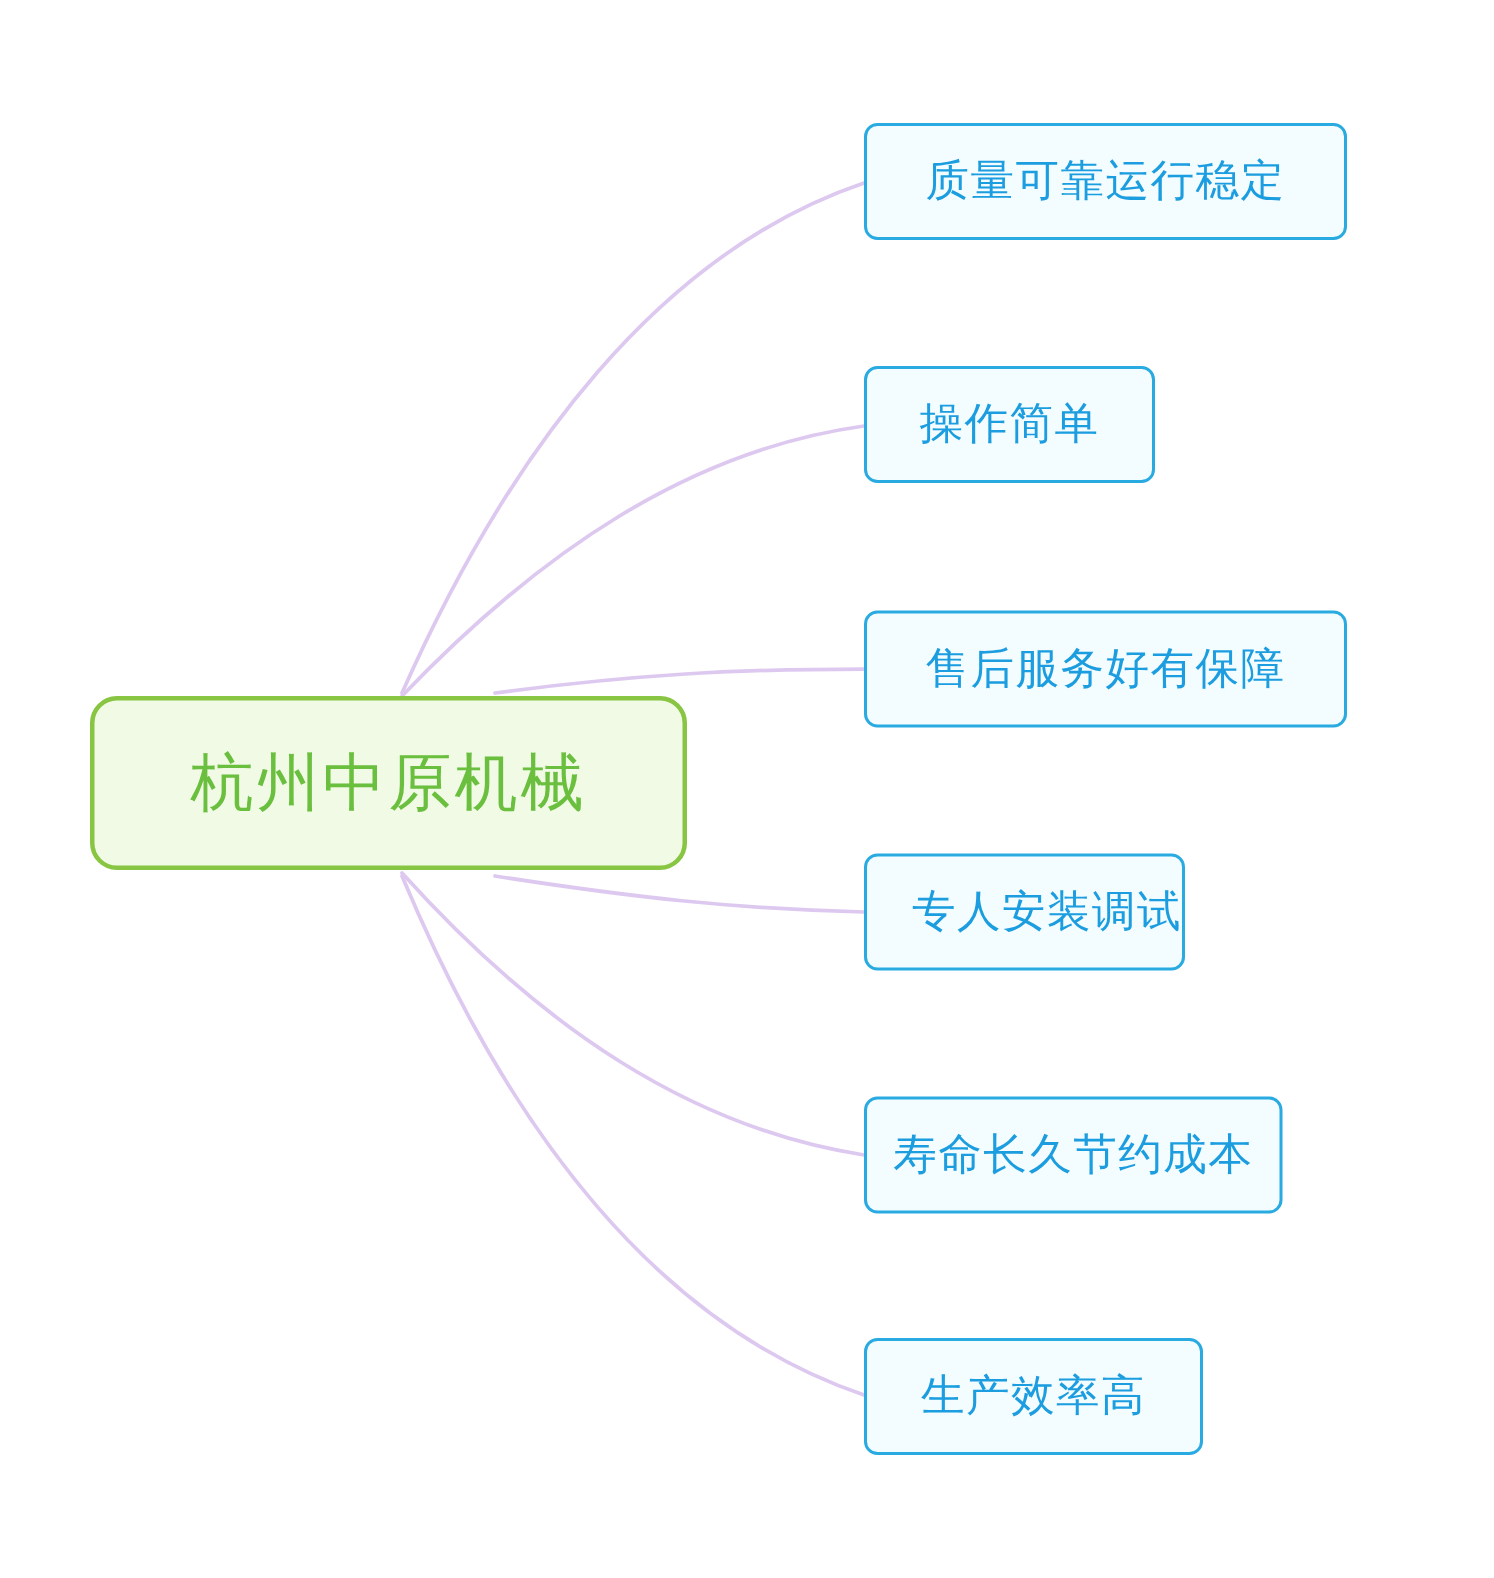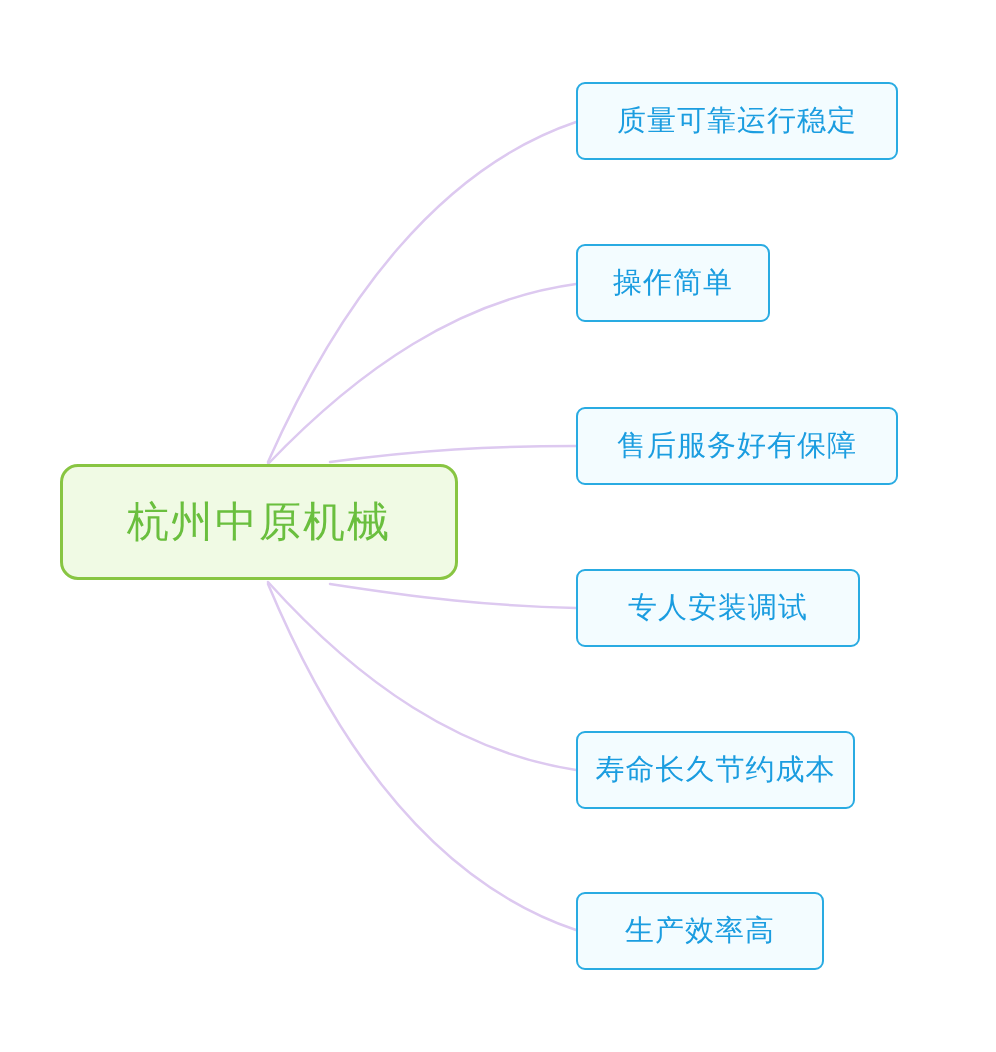--- a/index.html
+++ b/index.html
@@ -62,23 +62,23 @@
     border: 2px solid var(--branch-border);
     background: var(--branch-bg);
     border-radius: 9px;
     color: var(--branch-text);
     font-size: 29px;
     letter-spacing: 1px;
   }
   .b1 { left: 576px; top: 82px;  width: 322px; }
   .b2 { left: 576px; top: 244px; width: 194px; }
   .b3 { left: 576px; top: 407px; width: 322px; }
-  .b4 { left: 576px; top: 569px; width: 284px; }
+  .b4 { left: 576px; top: 569px; width: 214px; justify-content: flex-end; }
   .b5 { left: 576px; top: 731px; width: 279px; }
-  .b6 { left: 576px; top: 892px; width: 248px; }
+  .b6 { left: 576px; top: 892px; width: 226px; }
 </style>
 </head>
 <body>
 
 <div class="canvas">
 
   <svg class="connector-layer" viewBox="0 0 996 1052" aria-hidden="true">
     <path d="M 268 462 C 340 300, 440 168, 576 122"></path>
     <path d="M 268 464 C 360 368, 460 300, 576 284"></path>
     <path d="M 330 462 C 420 450, 490 446, 576 446"></path>

